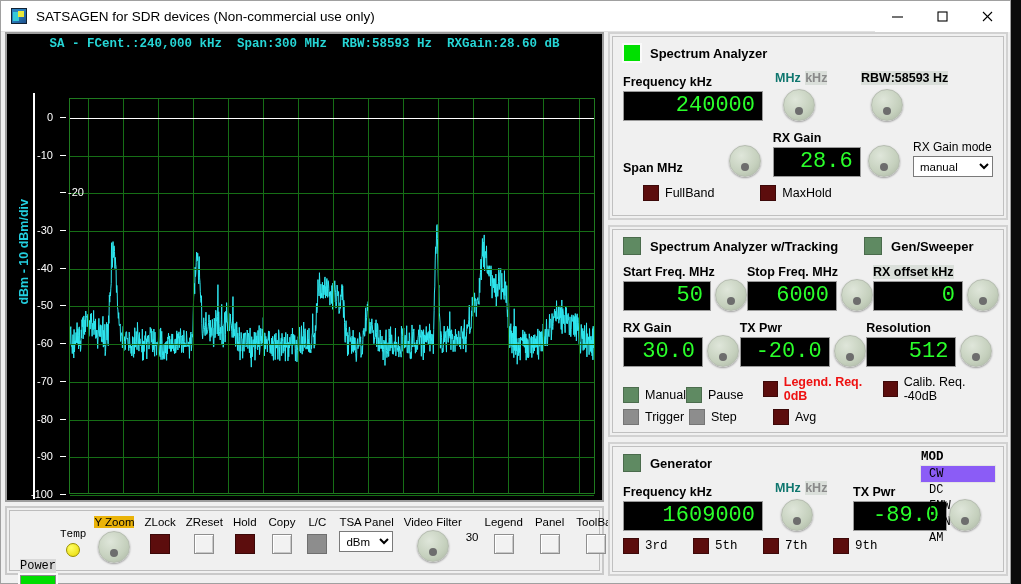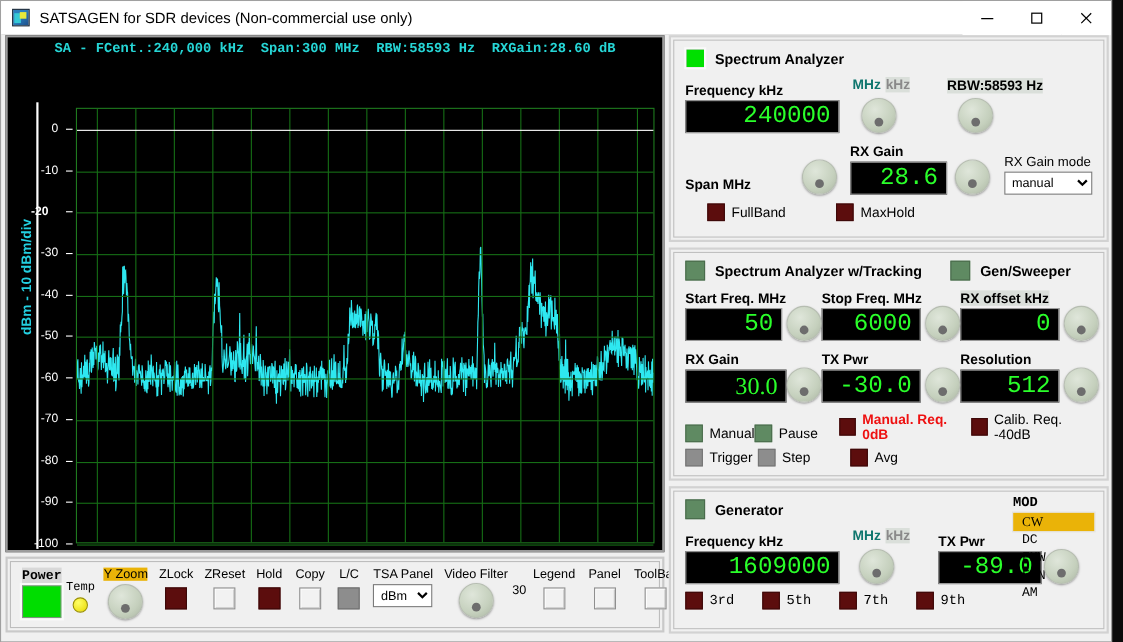--- a/index.html
+++ b/index.html
@@ -89,21 +89,21 @@
   #toolbar-outer {
     margin-top:4px; width:599px; height:69px;
     border:2px solid #c9c9c9; background:#f0f0f0; padding:2px;
   }
   #toolbar {
     width:100%; height:100%; border:1px solid #bdbdbd; background:#f0f0f0;
     display:flex; align-items:flex-start; padding:5px 8px 0 10px; position:relative;
   }
   .tb-group { display:flex; flex-direction:column; align-items:center; position:relative; }
   .tb-label { font-size:11.5px; color:#000; white-space:nowrap; font-family:"Liberation Sans",sans-serif; }
-  .tb-label.hl { background:#d8d8d8; font-weight:bold; font-family:"Liberation Mono",monospace; font-size:12px; }
+  .tb-label.hl { background:#d8d8d8; font-weight:normal; font-family:"Liberation Mono",monospace; font-size:12px;margin-top:43px; }
   .tb-label.hl2 { background:#eab308; }
   .led-green {
     width:36px; height:30px; background:#00dd00; border:1px solid #8a8a8a;
     outline:2px solid #fafafa;
   }
   .sq-btn { width:20px; height:20px; border:1px solid #8f8f8f; background:#f2f2f2;
             box-shadow: inset 1px 1px 0 #fff, inset -1px -1px 0 #c8c8c8; }
   .sq-btn.dark { background:#5c0d0d; border-color:#3b0808; box-shadow:none; }
   .sq-btn.gray { background:#8d8d8d; border-color:#6f6f6f; box-shadow:none; }
   .knob {
@@ -150,21 +150,21 @@
   .box.maroon { background:#5c0d0d; border-color:#3d0909; }
   .box.sage   { background:#5f8a62; border-color:#4c6d4e; }
   .box.gray   { background:#8d8d8d; border-color:#757575; }
   .box.red    { background:#f12020; border-color:#b01515; }
   .red-text { color:#ee1111; font-weight:bold; }
   .unit-mhz { color:#0f766e; font-weight:bold; font-size:12.5px; }
   .unit-khz { color:#8a8a8a; font-weight:bold; font-size:12.5px; background:#dadfda; }
   .mod-title { font-size:12.5px; font-weight:bold; font-family:"Liberation Mono",monospace; }
   .mod-item { display:flex; align-items:center; gap:6px; font-size:12px;
               font-family:"Liberation Mono",monospace; padding:1px 2px; }
-  .mod-item.sel { background:#eab308; outline:1px solid #e3e3e3;font-family:Liberation Serif, serif; }
+  .mod-item.sel { background:#8b5cf6; outline:1px solid #e3e3e3; }
 </style>
 </head>
 <body>
 
 <div id="window">
 
   <div id="titlebar">
     <div id="app-icon"></div>
     <div id="title-text">SATSAGEN for SDR devices (Non-commercial use only)</div>
     <div id="win-buttons">
@@ -226,21 +226,21 @@
             <div class="grid-h" style="top: 282.9px;"></div>
             <div class="grid-h" style="top: 320.6px;"></div>
             <div class="grid-h" style="top: 358.3px;"></div>
             <div class="grid-h" style="top: 396px;"></div>
           </div>
 
       <div class="ytick-label" style="top: 82.8571px; right: 549px;">0</div>
           <div class="ytick-mark" style="top: 82.8571px; left: 53px;"></div>
           <div class="ytick-label" style="top: 120.571px; right: 549px;">-10</div>
           <div class="ytick-mark" style="top: 120.571px; left: 53px;"></div>
-          <div class="ytick-label" style="top: 158.286px; right: 558px; font-weight: bold;">-20</div>
+          <div class="ytick-label" style="top: 158.286px; right: 518px;">-20</div>
           <div class="ytick-mark" style="top: 158.286px; left: 53px;"></div>
           <div class="ytick-label" style="top: 196px; right: 549px;">-30</div>
           <div class="ytick-mark" style="top: 196px; left: 53px;"></div>
           <div class="ytick-label" style="top: 233.714px; right: 549px;">-40</div>
           <div class="ytick-mark" style="top: 233.714px; left: 53px;"></div>
           <div class="ytick-label" style="top: 271.429px; right: 549px;">-50</div>
           <div class="ytick-mark" style="top: 271.429px; left: 53px;"></div>
           <div class="ytick-label" style="top: 309.143px; right: 549px;">-60</div>
           <div class="ytick-mark" style="top: 309.143px; left: 53px;"></div>
           <div class="ytick-label" style="top: 346.857px; right: 549px;">-70</div>
@@ -426,28 +426,28 @@
               <div class="lcd" style="width:90px;">0</div>
             </div>
             <div style="width:40px;padding-left:4px;">
               <div class="knob"></div>
             </div>
           </div>
 
           <div class="row" style="margin-top:10px;gap:0;">
             <div style="width:88px;">
               <div class="fld-label">RX Gain</div>
-              <div class="lcd" style="width:92px;font-family:Liberation Serif, serif;">30.0</div>
+              <div class="lcd" style="width:80px;">30.0</div>
             </div>
             <div style="width:40px;padding-left:4px;">
               <div class="knob"></div>
             </div>
             <div style="width:90px;">
               <div class="fld-label">TX Pwr</div>
-              <div class="lcd" style="width:90px;">-30.0</div>
+              <div class="lcd" style="width:90px;">-20.0</div>
             </div>
             <div style="width:40px;padding-left:4px;">
               <div class="knob"></div>
             </div>
             <div style="width:90px;">
               <div class="fld-label">Resolution</div>
               <div class="lcd" style="width:90px;">512</div>
             </div>
             <div style="width:40px;padding-left:4px;">
               <div class="knob"></div>
@@ -458,21 +458,21 @@
             <div class="chk" style="width:66px;">
               <span class="box sage"></span>
               <span>Manual</span>
             </div>
             <div class="chk" style="width:84px;">
               <span class="box sage"></span>
               <span>Pause</span>
             </div>
             <div class="chk" style="width:132px;">
               <span class="box maroon"></span>
-              <span class="red-text">Manual. Req. 0dB</span>
+              <span class="red-text">Legend. Req. 0dB</span>
             </div>
             <div class="chk">
               <span class="box maroon"></span>
               <span>Calib. Req. -40dB</span>
             </div>
           </div>
 
           <div class="row" style="margin-top:6px;">
             <div class="chk" style="width:66px;">
               <span class="box gray"></span>

